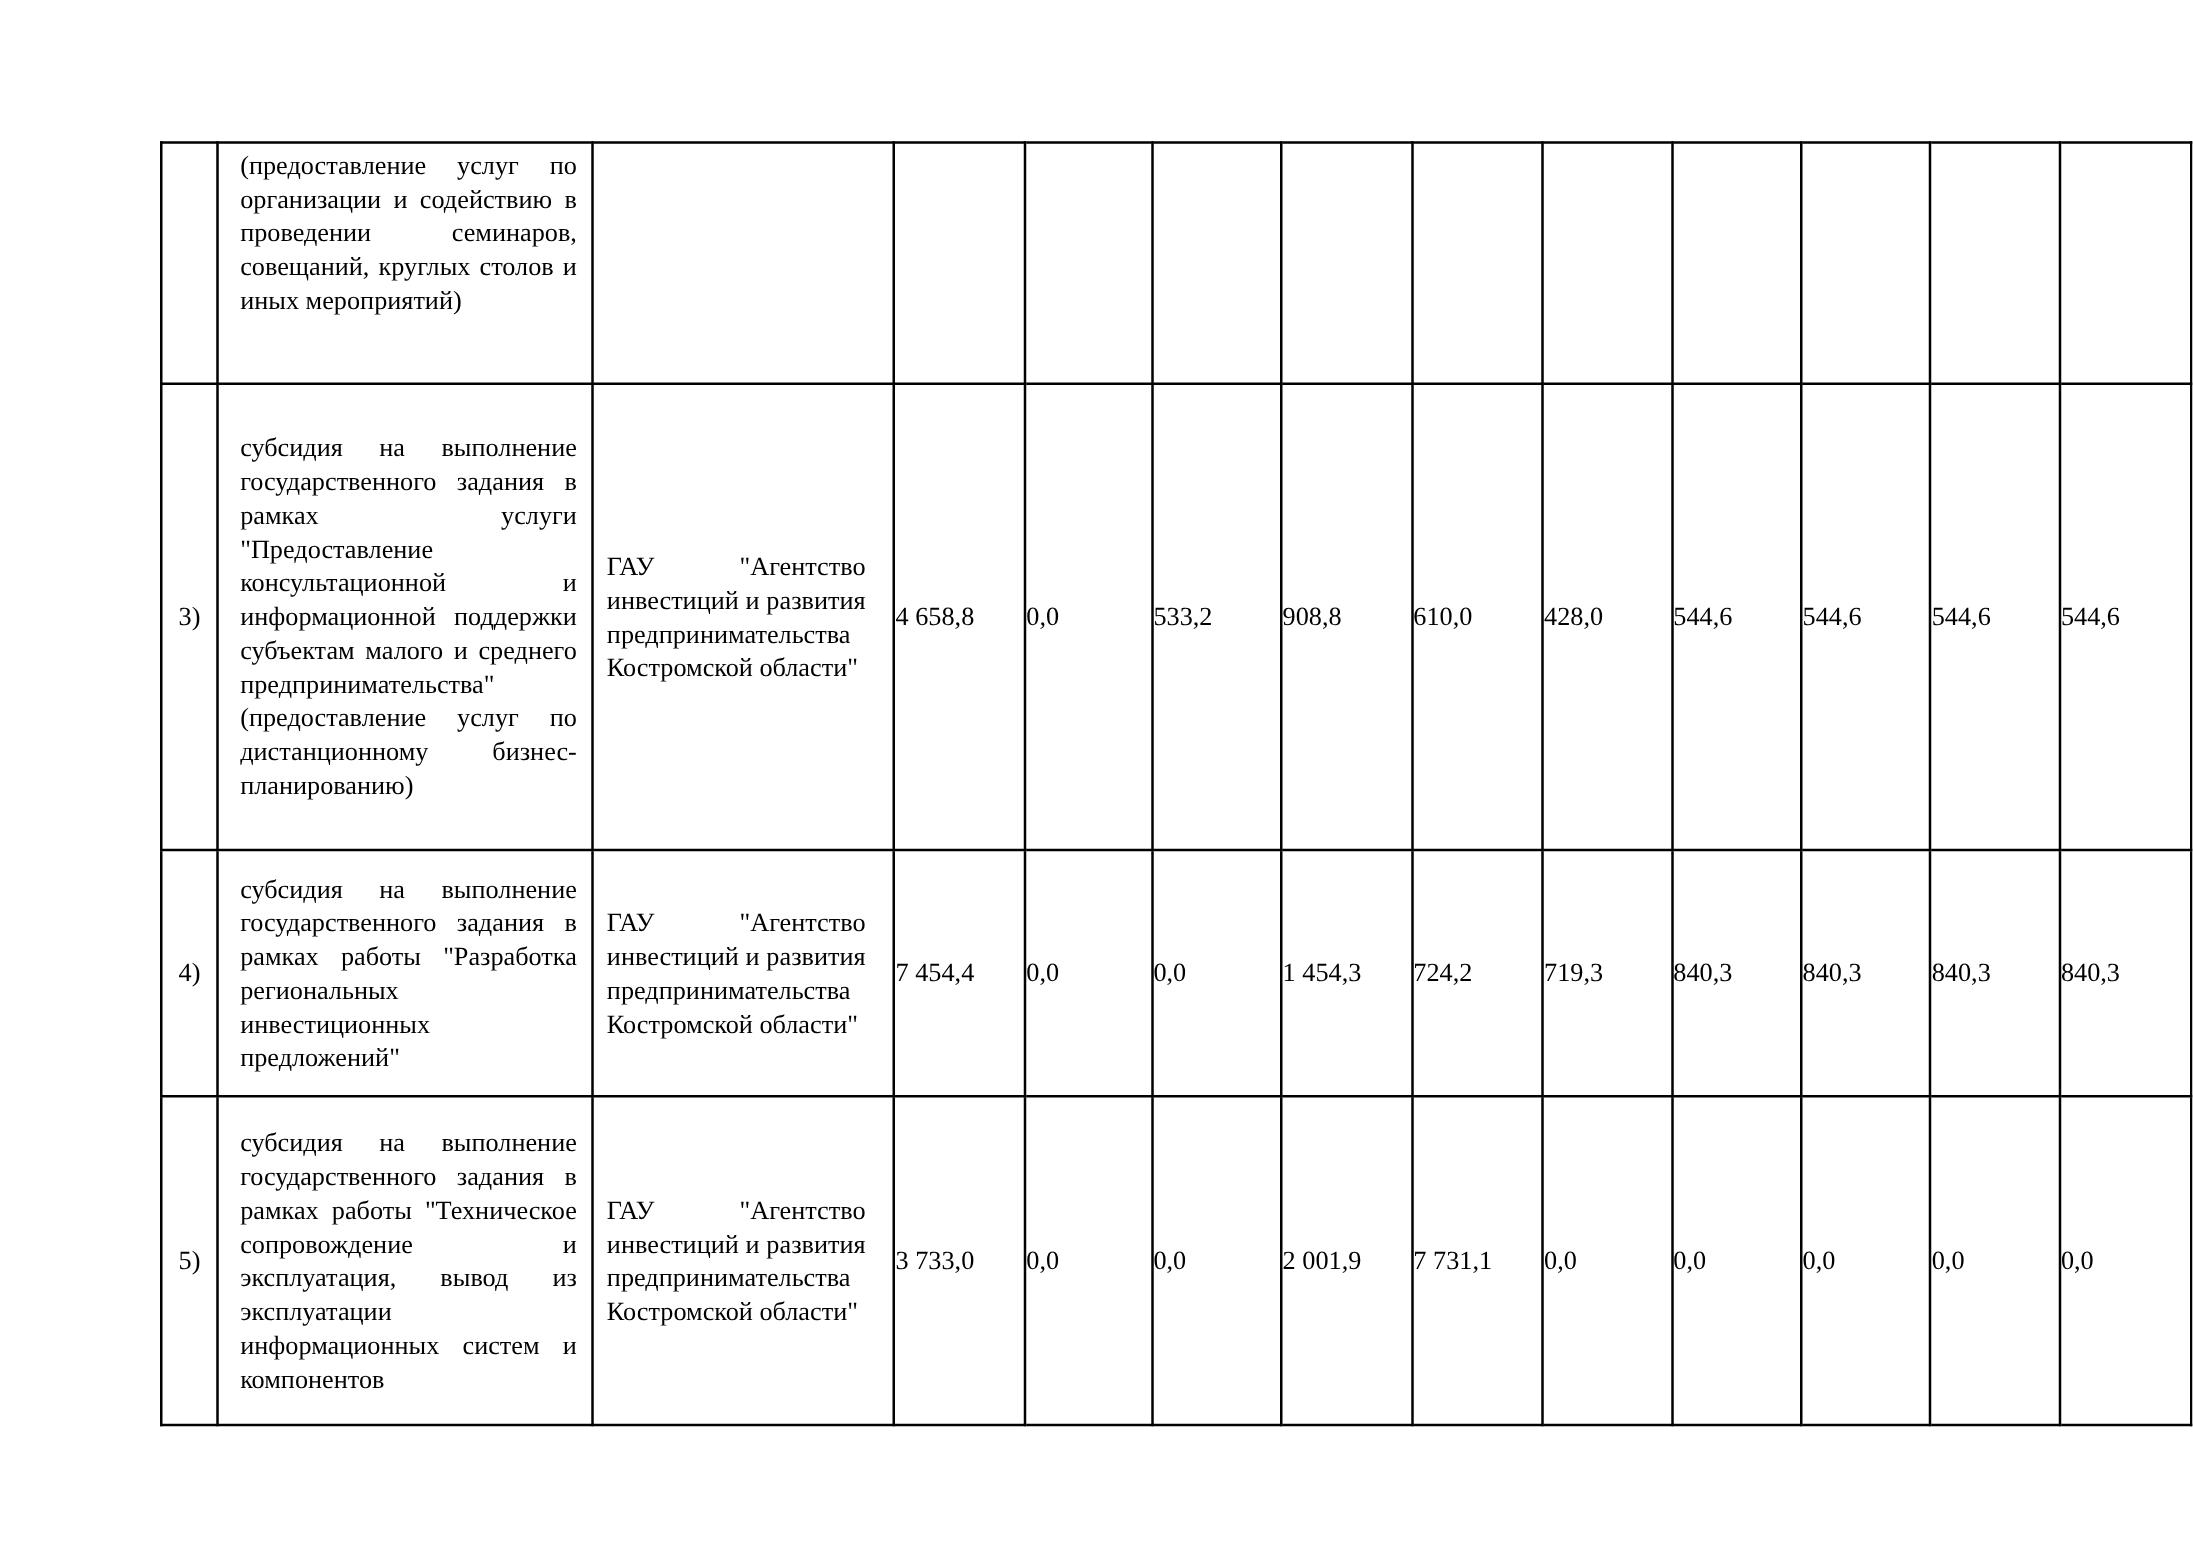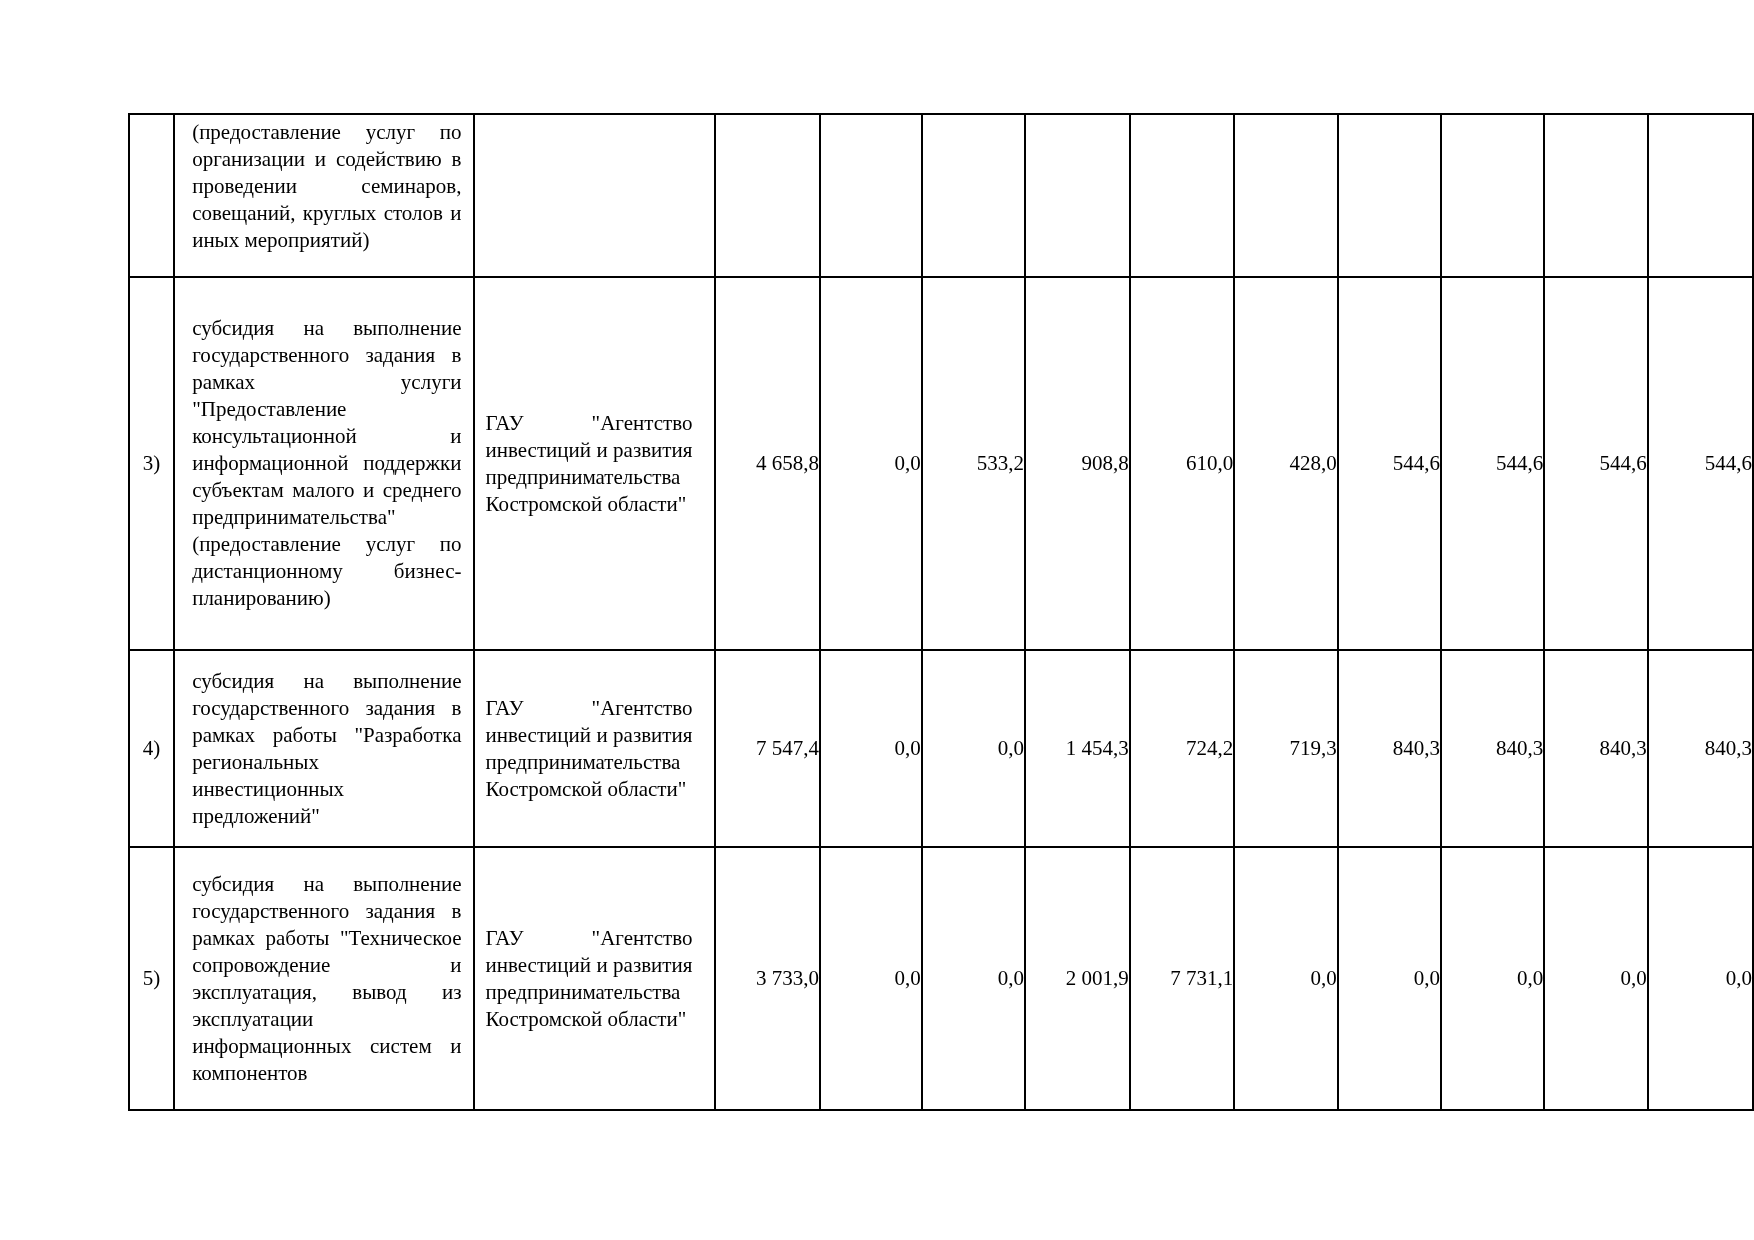--- a/index.html
+++ b/index.html
@@ -45,21 +45,21 @@
     vertical-align: top;
   }
   .doc-table td.org-cell {
     text-align: justify;
     text-align-last: left;
     padding: 4px 22px 4px 10px;
     overflow-wrap: break-word;
     hyphens: none;
   }
   .doc-table td.val-cell {
-    text-align: right;
+    text-align: left;
     white-space: nowrap;
     padding: 2px 0;
   }
 </style>
 </head>
 <body>
 
 <table class="doc-table">
   <colgroup>
       <col style="width: 47px;">
@@ -70,21 +70,21 @@
       <col style="width: 108px;">
       <col style="width: 108px;">
       <col style="width: 108px;">
       <col style="width: 108px;">
       <col style="width: 108px;">
       <col style="width: 108px;">
       <col style="width: 108px;">
       <col style="width: 110px;">
     </colgroup>
   <tbody>
-      <tr style="height: 163px;">
+      <tr style="height: 193px;">
         <td class="num-cell"></td>
         <td class="desc-cell top-align">(предоставление услуг по организации и содействию в проведении семинаров, совещаний, круглых столов и иных мероприятий)</td>
         <td class="org-cell"></td>
         <td class="val-cell"></td>
         <td class="val-cell"></td>
         <td class="val-cell"></td>
         <td class="val-cell"></td>
         <td class="val-cell"></td>
         <td class="val-cell"></td>
         <td class="val-cell"></td>
@@ -104,21 +104,21 @@
         <td class="val-cell">428,0</td>
         <td class="val-cell">544,6</td>
         <td class="val-cell">544,6</td>
         <td class="val-cell">544,6</td>
         <td class="val-cell">544,6</td>
       </tr>
       <tr style="height: 197px;">
         <td class="num-cell">4)</td>
         <td class="desc-cell">субсидия на выполнение государственного задания в рамках работы "Разработка региональных инвестиционных предложений"</td>
         <td class="org-cell">ГАУ "Агентство инвестиций и развития предпринимательства Костромской области"</td>
-        <td class="val-cell">7 547,4</td>
+        <td class="val-cell">7 454,4</td>
         <td class="val-cell">0,0</td>
         <td class="val-cell">0,0</td>
         <td class="val-cell">1 454,3</td>
         <td class="val-cell">724,2</td>
         <td class="val-cell">719,3</td>
         <td class="val-cell">840,3</td>
         <td class="val-cell">840,3</td>
         <td class="val-cell">840,3</td>
         <td class="val-cell">840,3</td>
       </tr>

